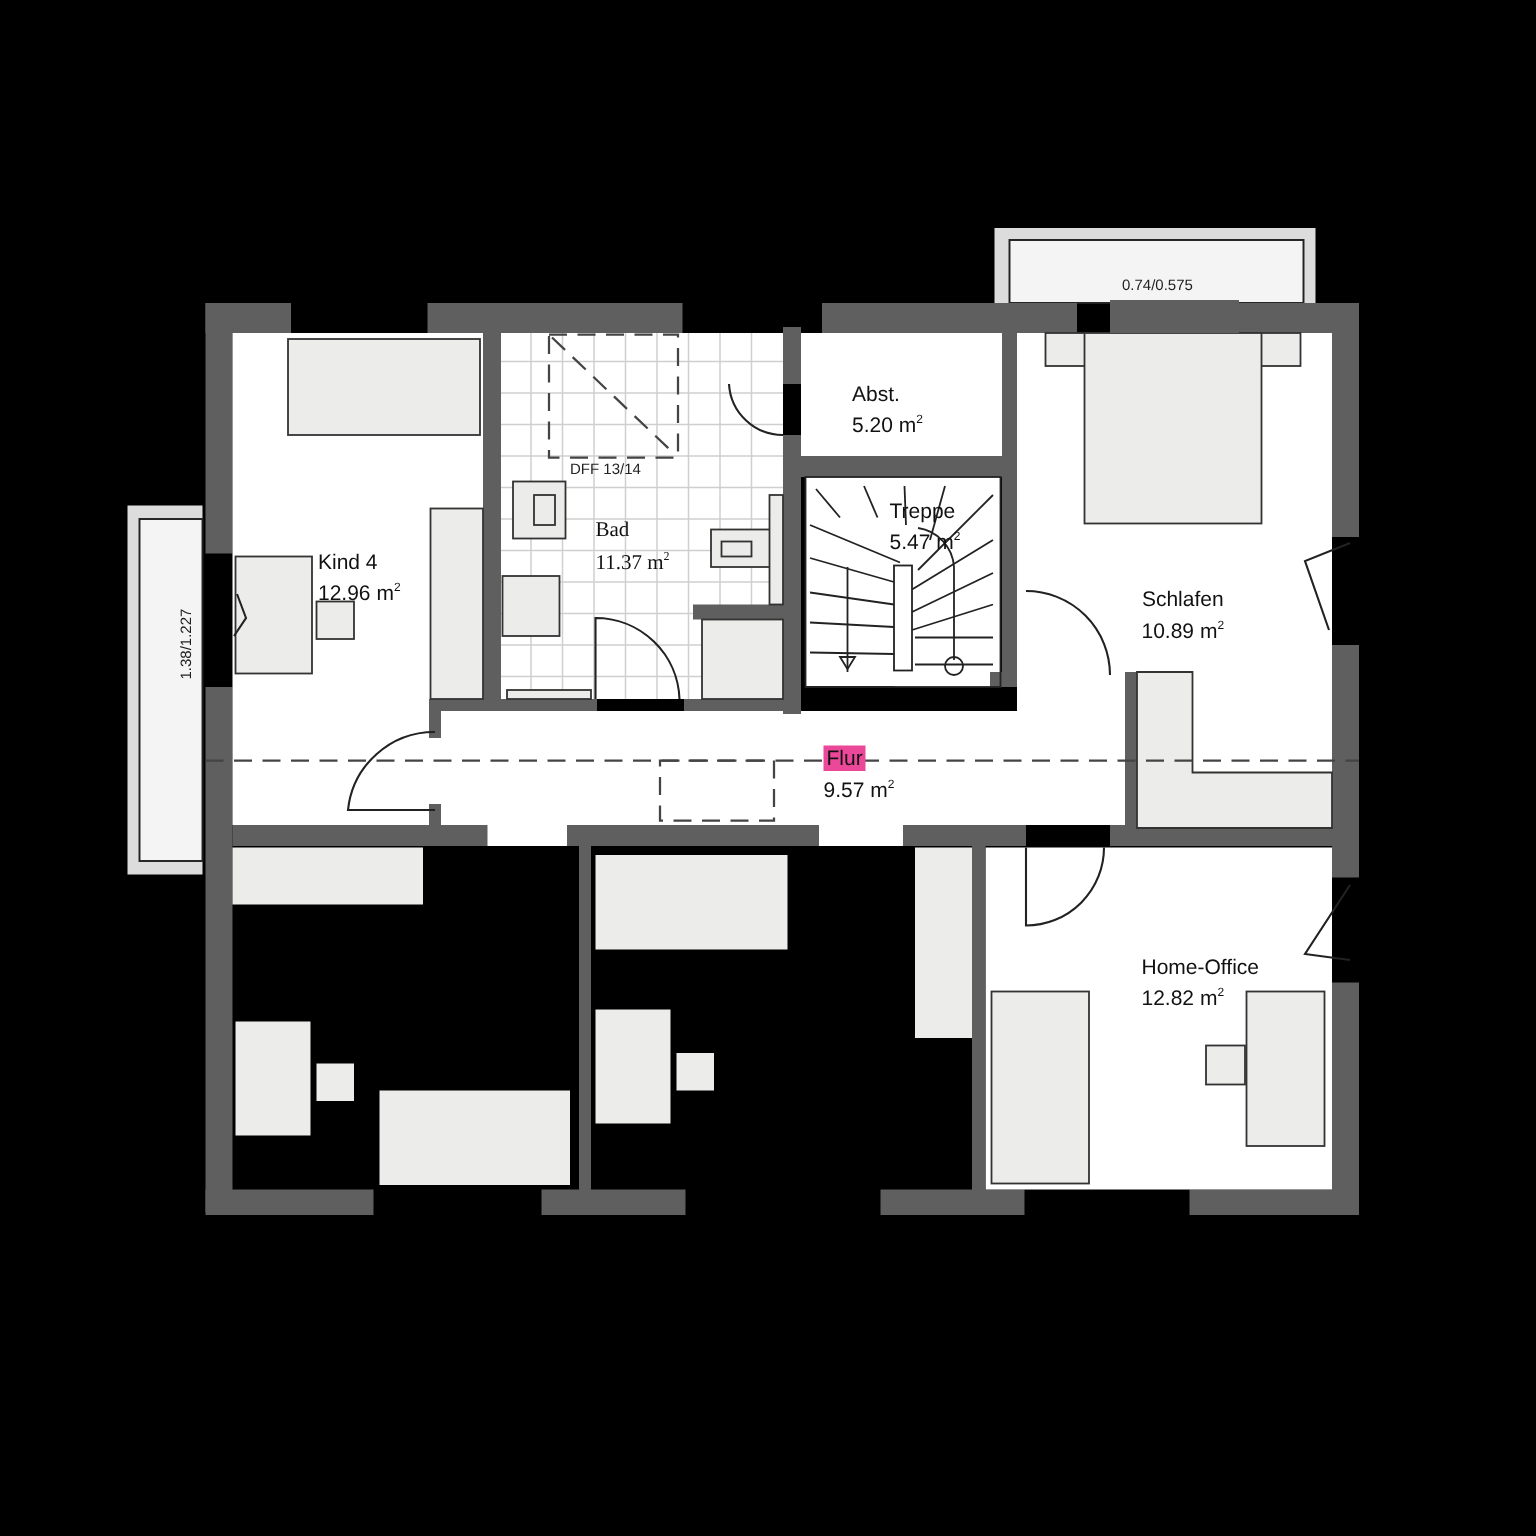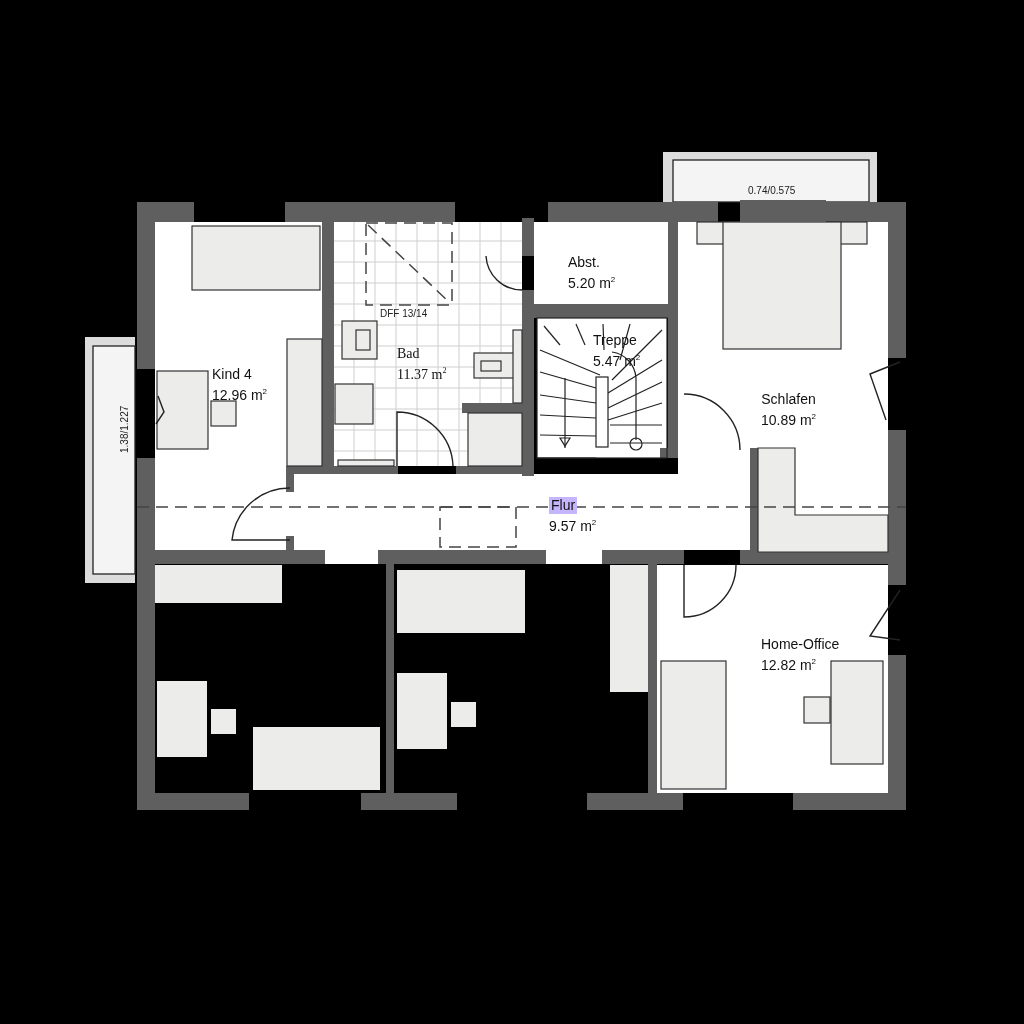--- a/index.html
+++ b/index.html
@@ -203,21 +203,21 @@
 </div>
 <div class="label" style="left:557px;top:332px;margin-left:36px;">
   <div>Treppe</div>
   <div><span>5.47 m</span><sup>2</sup></div>
 </div>
 <div class="label" style="left:761px;top:391px;text-align:center;">
   <div>Schlafen</div>
   <div><span>10.89 m</span><sup>2</sup></div>
 </div>
 <div class="label" style="left:549px;top:497px;">
-  <div style="background:#c4b5fd;display:inline-block;padding:0 2px;">Flur</div>
+  <div style="background:#ec4899;display:inline-block;padding:0 2px;">Flur</div>
   <div><span>9.57 m</span><sup>2</sup></div>
 </div>
 <div class="label" style="left:736px;top:636px;margin-left:25px;">
   <div>Home-Office</div>
   <div><span>12.82 m</span><sup>2</sup></div>
 </div>
 
 <div class="small" style="left:380px;top:288px;margin-top:20px;">DFF 13/14</div>
 <div class="small" style="left:748px;top:185px;">0.74/0.575</div>
 <div class="small vert" style="left:119px;top:453px;">1.38/1.227</div>

